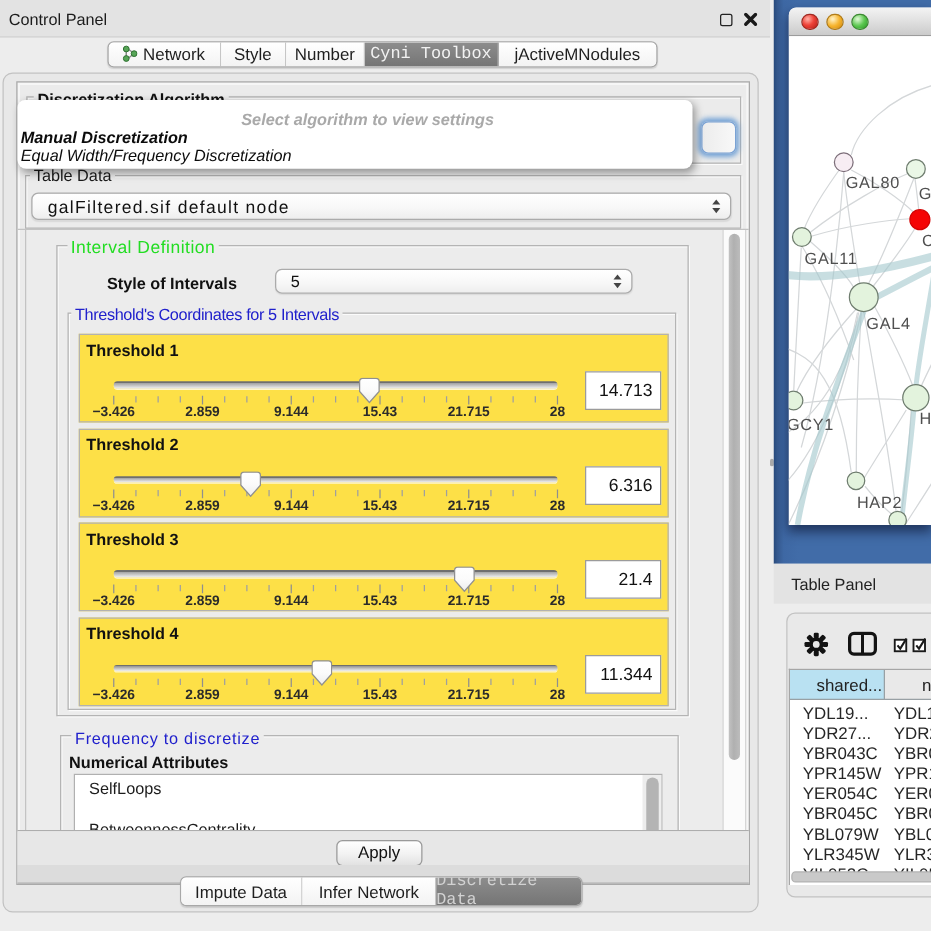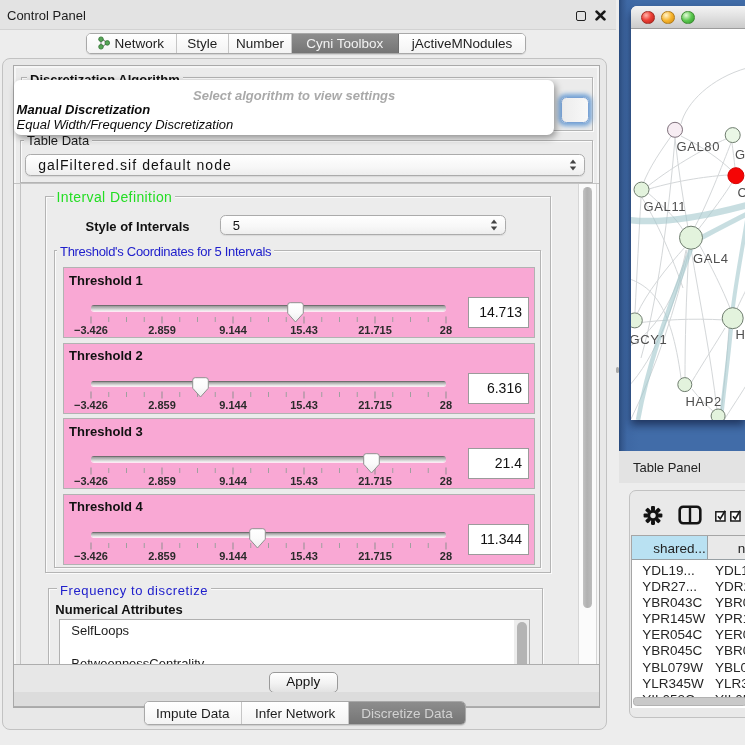--- a/index.html
+++ b/index.html
@@ -6,39 +6,39 @@
 #root{position:relative;width:745px;height:745px;background:#ededed;font-family:"Liberation Sans",sans-serif;overflow:hidden;}
 .abs{position:absolute;}
 
 #titlebar{left:0;top:0;width:616px;height:29px;background:#e3e3e3;border-bottom:1px solid #d2d2d2;}
 #titletext{left:7px;top:8px;font-size:13px;color:#1c1c1c;}
 #floatbtn{left:576px;top:10.5px;width:8px;height:8px;border:1.8px solid #222;border-radius:2px;}
 
 .seg{position:absolute;background:#fff;border:1px solid #a8a8a8;border-radius:5px;box-shadow:0 1px 1px rgba(0,0,0,0.12);overflow:hidden;display:flex;}
 .seg .it{position:relative;height:100%;display:flex;align-items:center;justify-content:center;font-size:13.5px;font-weight:500;color:#1e1e1e;background:linear-gradient(#ffffff,#f3f3f3);border-right:1px solid #c6c6c6;box-sizing:border-box;}
 .seg .it:last-child{border-right:none;}
-.seg .sel{background:linear-gradient(#8d8d8d,#757575);color:#f2f2f2;border-right:1px solid #6e6e6e;}
+.seg .sel{background:linear-gradient(#8d8d8d,#757575);color:#f2f2f2;border-right:1px solid #6e6e6e;font-family:Liberation Mono, monospace;}
 #toptabs{left:86px;top:32.5px;width:438.2px;height:19.5px;}
 
 #outerpanel{left:2px;top:58px;width:603px;height:670px;border:1px solid #c2c2c2;border-radius:8px;background:#e8e8e8;}
 #innerpanel{left:13px;top:65px;width:585px;height:641px;border:1px solid #a9a9a9;background:#ebebeb;box-shadow:inset 0 0 0 2px #f6f6f6;}
 .group{position:absolute;border:1px solid #b4b4b4;box-shadow:1px 1px 0 rgba(255,255,255,0.8), inset 1px 1px 0 rgba(255,255,255,0.8);}
 .gtitle{position:absolute;font-size:13px;background:#ebebeb;padding:0 3px;white-space:nowrap;}
 
 .combo{position:absolute;border:1px solid #ababab;border-radius:5.5px;background:linear-gradient(#ffffff,#f7f7f7 60%,#eeeeee);box-shadow:0 1px 1px rgba(0,0,0,0.08);font-size:13px;color:#111;}
 .combo .ctext{position:absolute;left:12px;top:50%;transform:translateY(-50%);white-space:nowrap;}
 .arrows{position:absolute;width:8px;height:12px;top:50%;transform:translateY(-50%);}
 
 #vline-top{left:14px;top:182.5px;width:585px;height:1px;background:#c3c3c3;}
 #vline-bot{left:14px;top:663.5px;width:585px;height:1px;background:#adadad;}
 #viewport{left:19.5px;top:183.5px;width:557px;height:480px;background:#ececec;border-left:1px solid #c3c3c3;border-right:1px solid #c3c3c3;overflow:hidden;}
 #vsb{left:578.3px;top:183.5px;width:16.5px;height:480px;background:#fbfbfb;border-left:1px solid #d6d6d6;border-right:1px solid #d6d6d6;}
 #vsbthumb{left:582.5px;top:187px;width:9px;height:421px;background:linear-gradient(90deg,#c2c2c2,#b0b0b0 45%,#bcbcbc);border-radius:5px;}
 
-.thbox{position:absolute;left:42.1px;width:470.4px;height:69px;border:1px solid #b2b2b2;background:#f9a8d4;}
+.thbox{position:absolute;left:42.1px;width:470.4px;height:69px;border:1px solid #b2b2b2;background:#fde047;}
 .thlabel{position:absolute;left:5.5px;top:4.5px;font-size:13px;font-weight:bold;color:#111;}
 .track{position:absolute;left:27.4px;top:37.3px;width:355px;height:5.5px;border-radius:3px;background:linear-gradient(#6f6f6f 0px,#6f6f6f 1.2px,#9c9c9c 1.2px,#c2c2c2 55%,#e4e4e4 85%,#efefef);box-shadow:0 1px 0 rgba(255,255,255,0.75);}
 .ticklbl{position:absolute;top:55.5px;font-size:11px;font-weight:bold;color:#2b2b2b;transform:translateX(-50%);white-space:nowrap;}
 .vbox{position:absolute;left:404.4px;top:29px;width:53px;height:29px;border:1px solid #9b9b9b;background:#fff;font-size:14px;color:#111;text-align:right;line-height:29px;padding-right:6px;}
 .thumbsvg{position:absolute;top:33.5px;width:17px;height:21px;}
 .ticks{position:absolute;left:26.4px;top:47.5px;width:357px;height:9px;}
 
 #footer{left:14px;top:664.5px;width:585px;height:27.5px;background:#e7e7e7;}
 #applybtn{left:269px;top:672px;width:66.5px;height:18.5px;border:1px solid #9a9a9a;border-radius:5px;background:linear-gradient(#ffffff,#f2f2f2 55%,#e2e2e2);font-size:13.5px;color:#111;text-align:center;line-height:18px;}
 #strip2{left:14px;top:692px;width:585px;height:14px;background:#dcdcdc;border-bottom:1px solid #adadad;}

